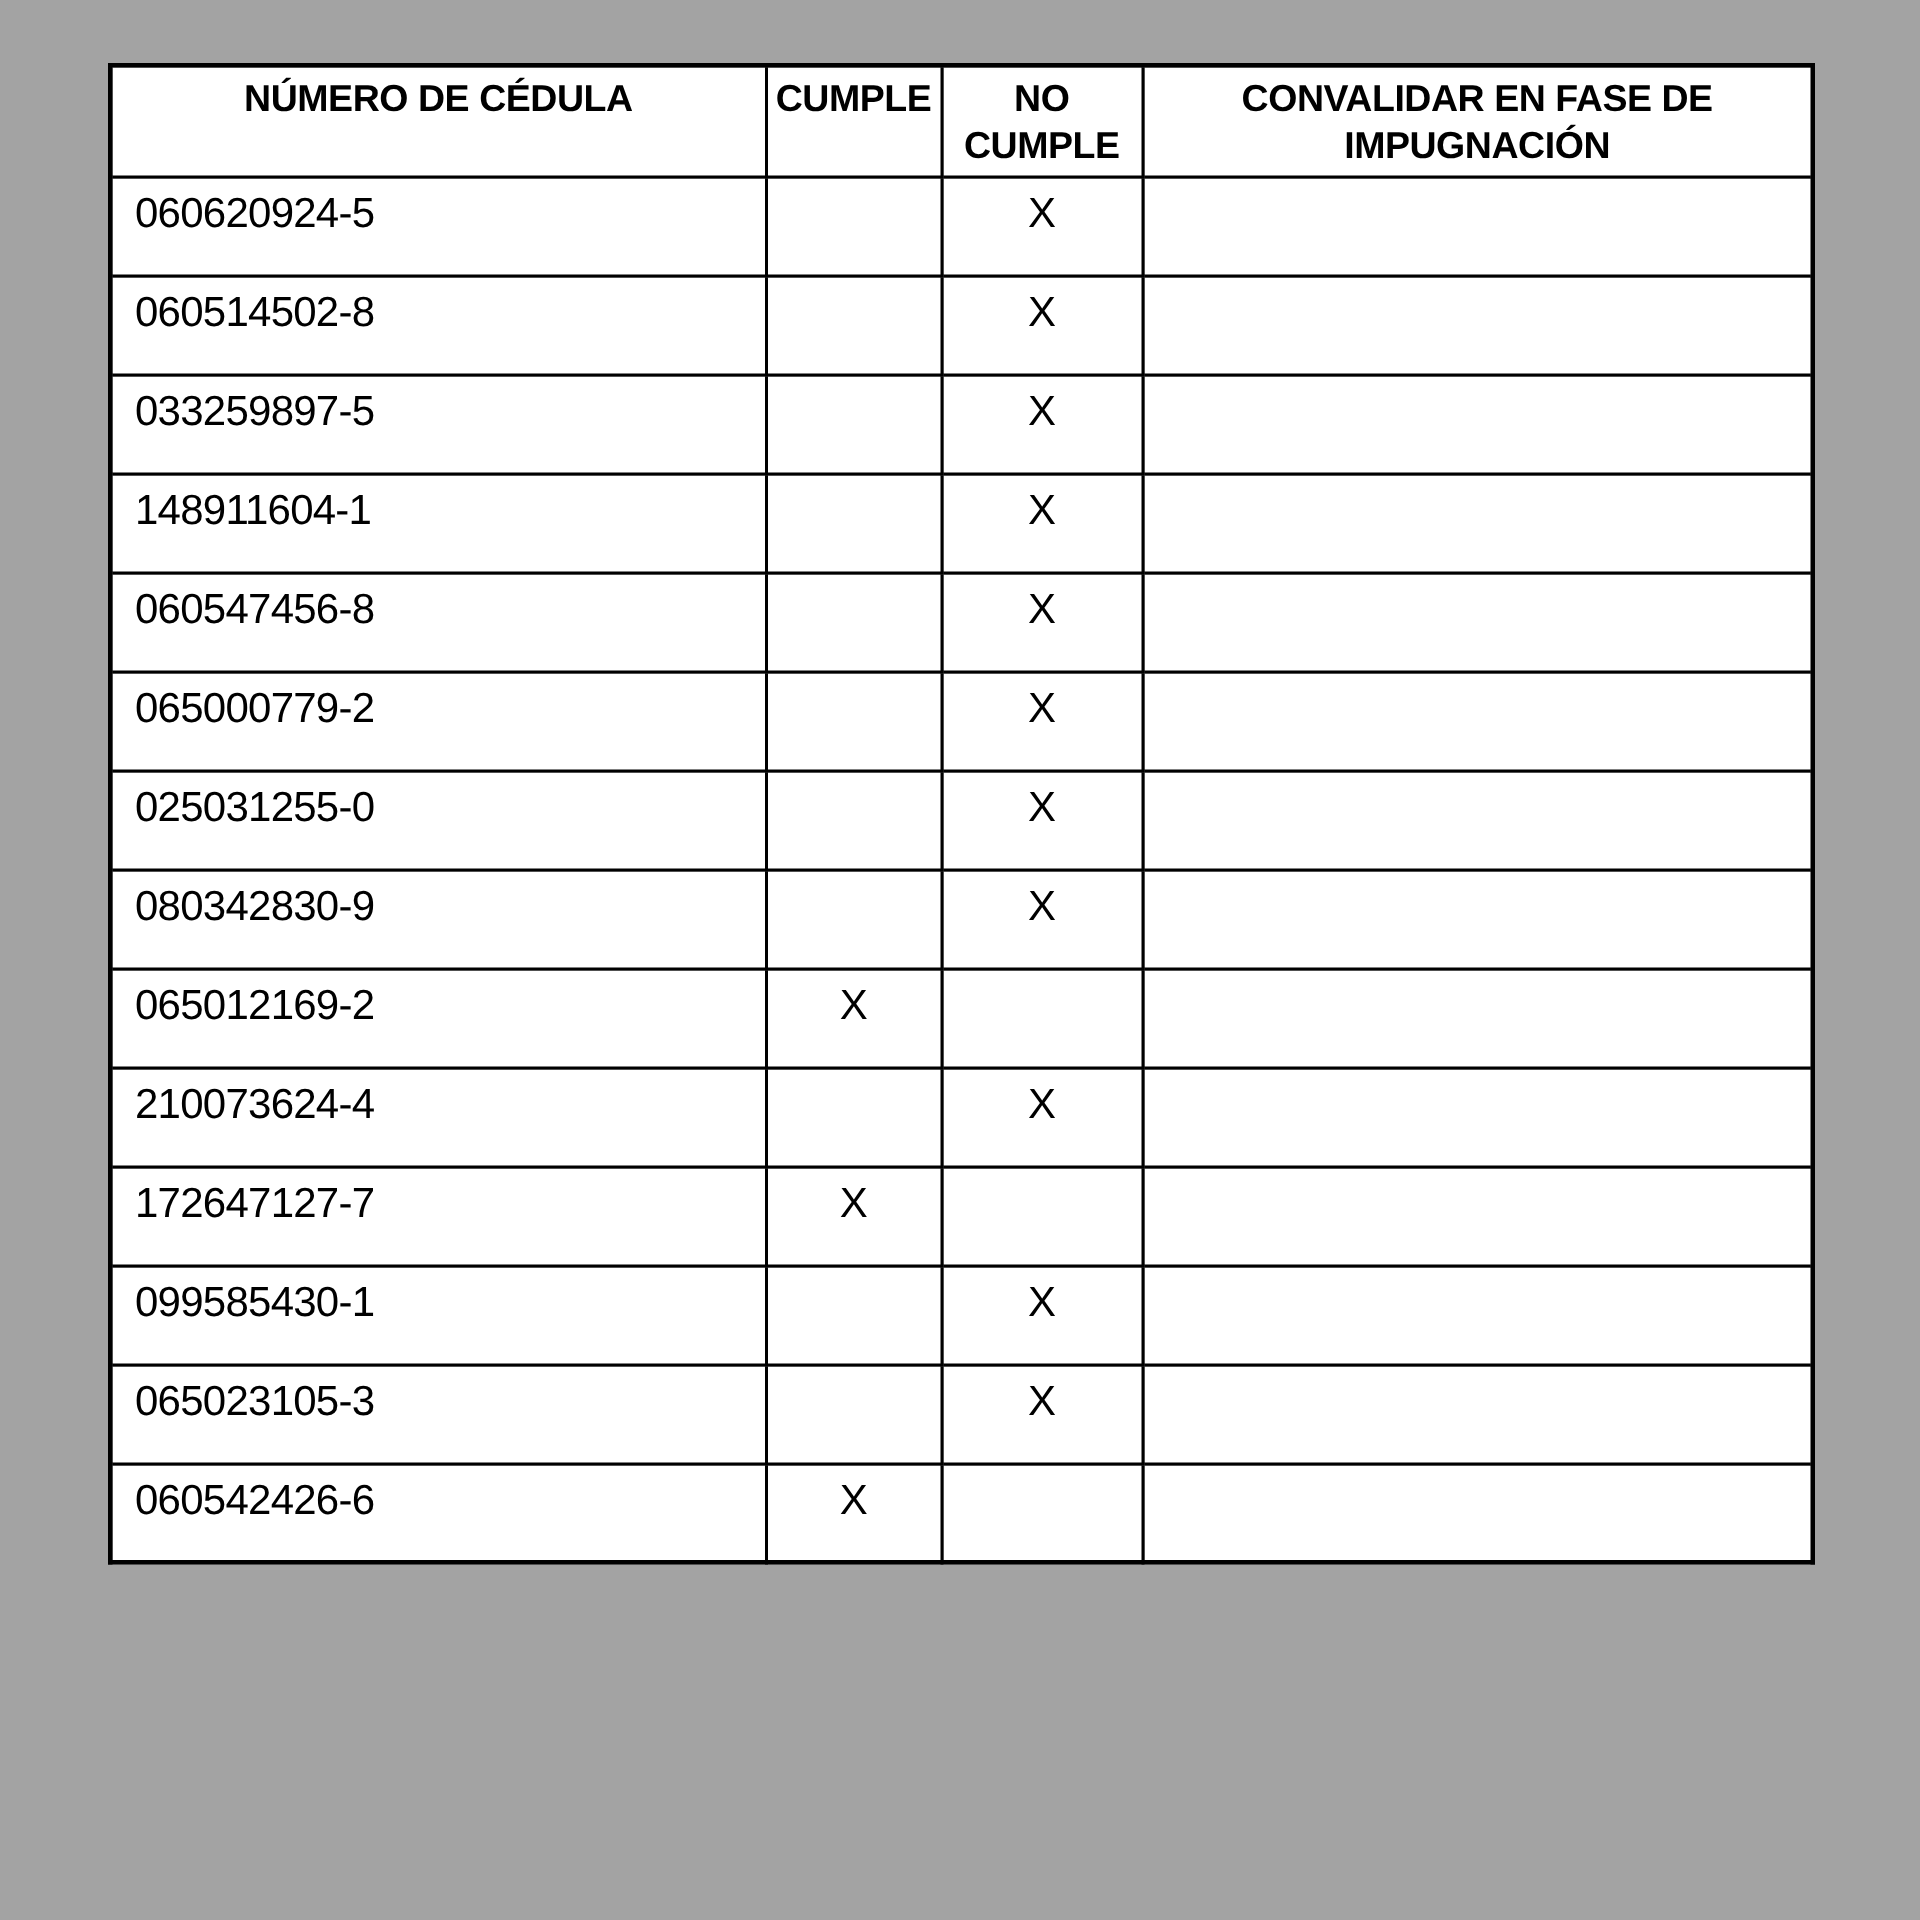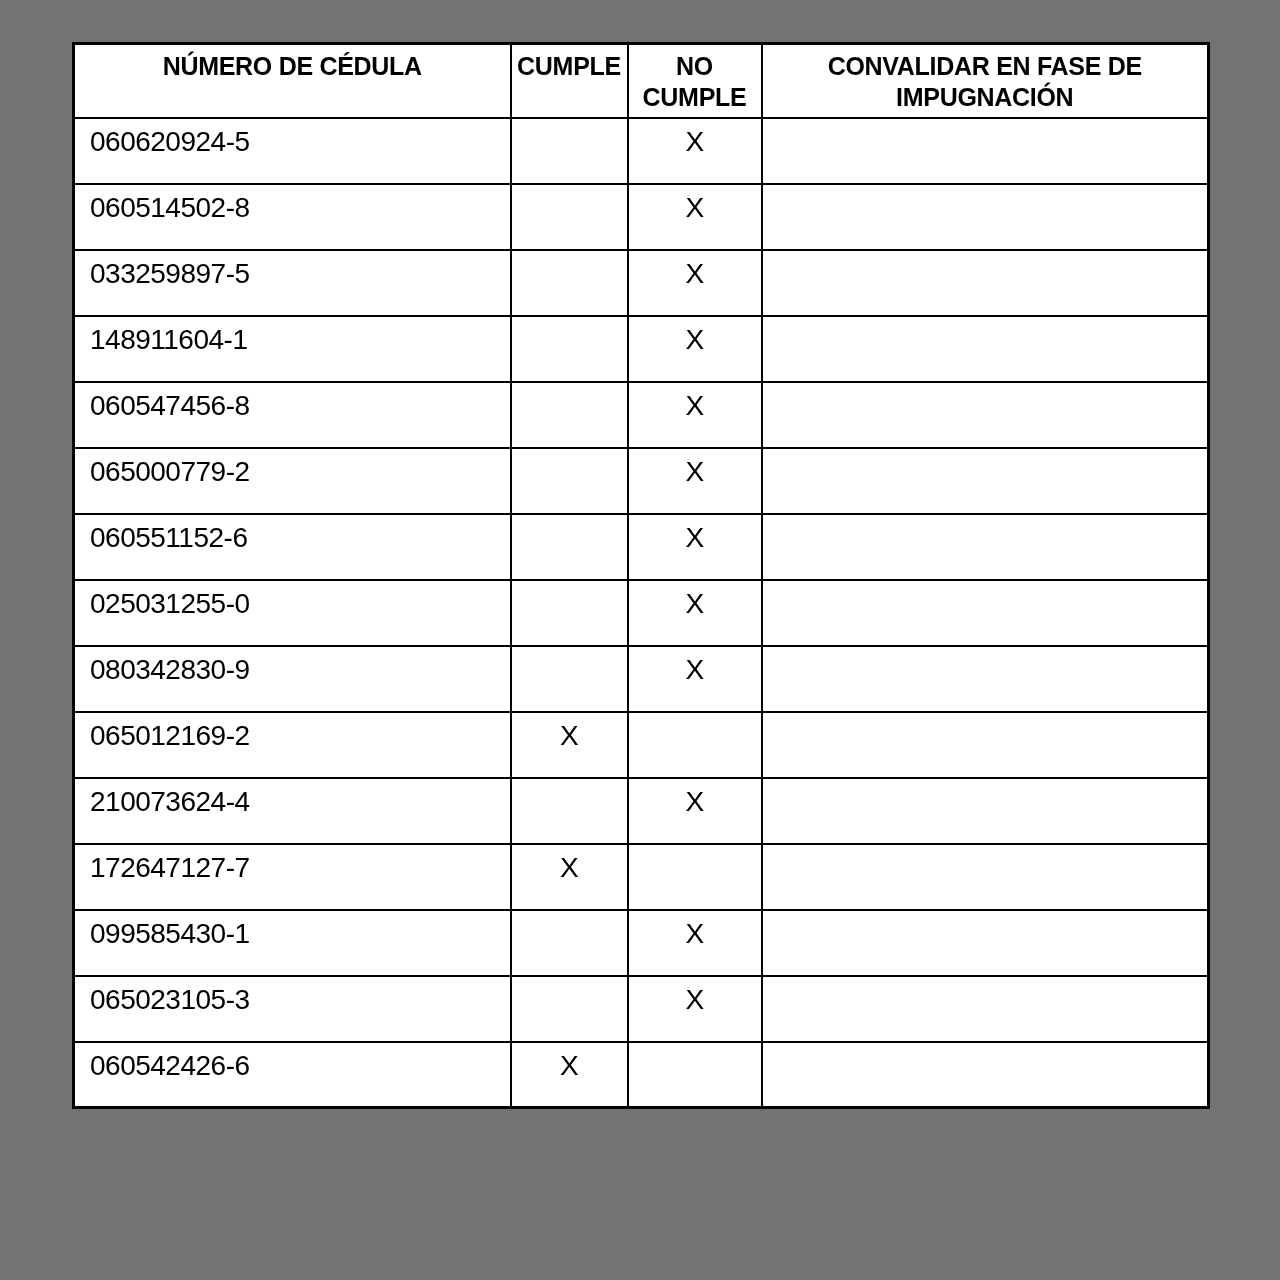--- a/index.html
+++ b/index.html
@@ -9,21 +9,21 @@
     height: 1280px;
     background: #ffffff;
     font-family: "Liberation Sans", sans-serif;
     color: #000000;
     overflow: hidden;
   }
   .page {
     position: relative;
     width: 1280px;
     height: 1280px;
-    background: #737373;
+    background: #a3a3a3;
   }
   table.doc-table {
     position: absolute;
     left: 72px;
     top: 42px;
     border-collapse: collapse;
     table-layout: fixed;
     width: 1135px;
     border: 3px solid #000000;
   }
@@ -118,26 +118,20 @@
     <td class="c-conv"></td>
   </tr>
 
   <tr>
     <td class="c-cedula">065000779-2</td>
     <td class="c-mark"></td>
     <td class="c-mark">X</td>
     <td class="c-conv"></td>
   </tr>
 
-  <tr>
-    <td class="c-cedula">060551152-6</td>
-    <td class="c-mark"></td>
-    <td class="c-mark">X</td>
-    <td class="c-conv"></td>
-  </tr>
 
   <tr>
     <td class="c-cedula">025031255-0</td>
     <td class="c-mark"></td>
     <td class="c-mark">X</td>
     <td class="c-conv"></td>
   </tr>
 
   <tr>
     <td class="c-cedula">080342830-9</td>

